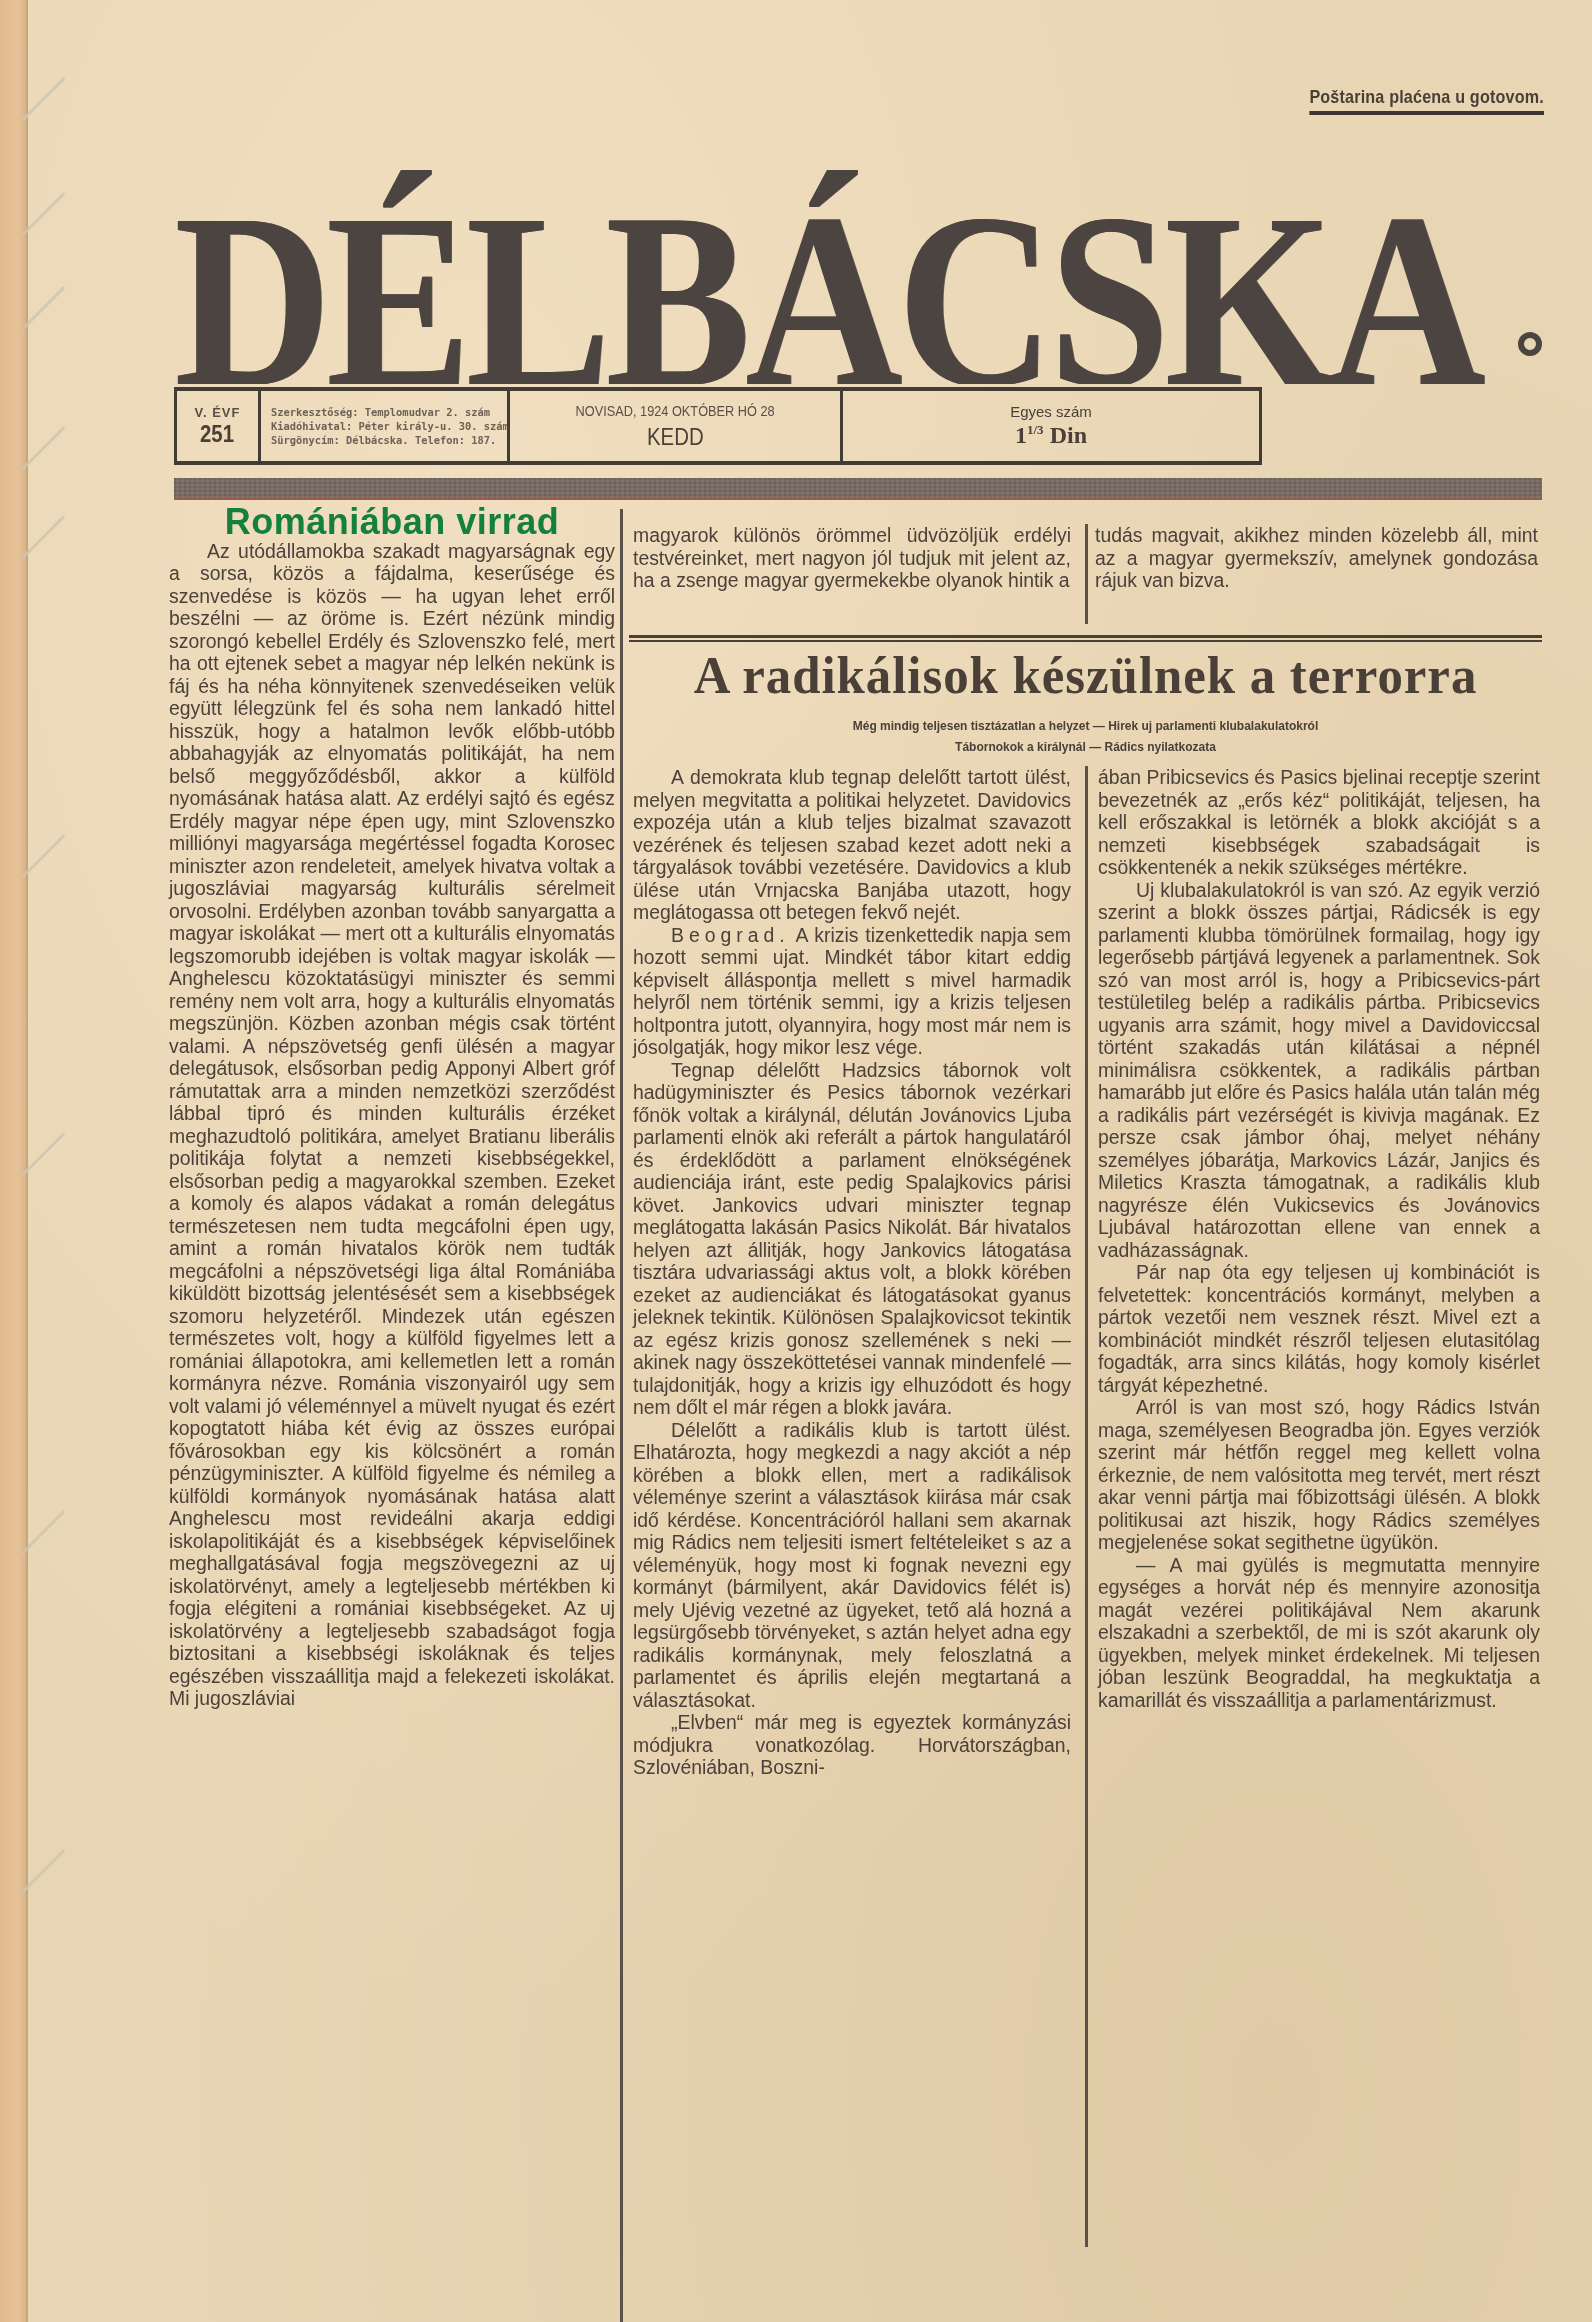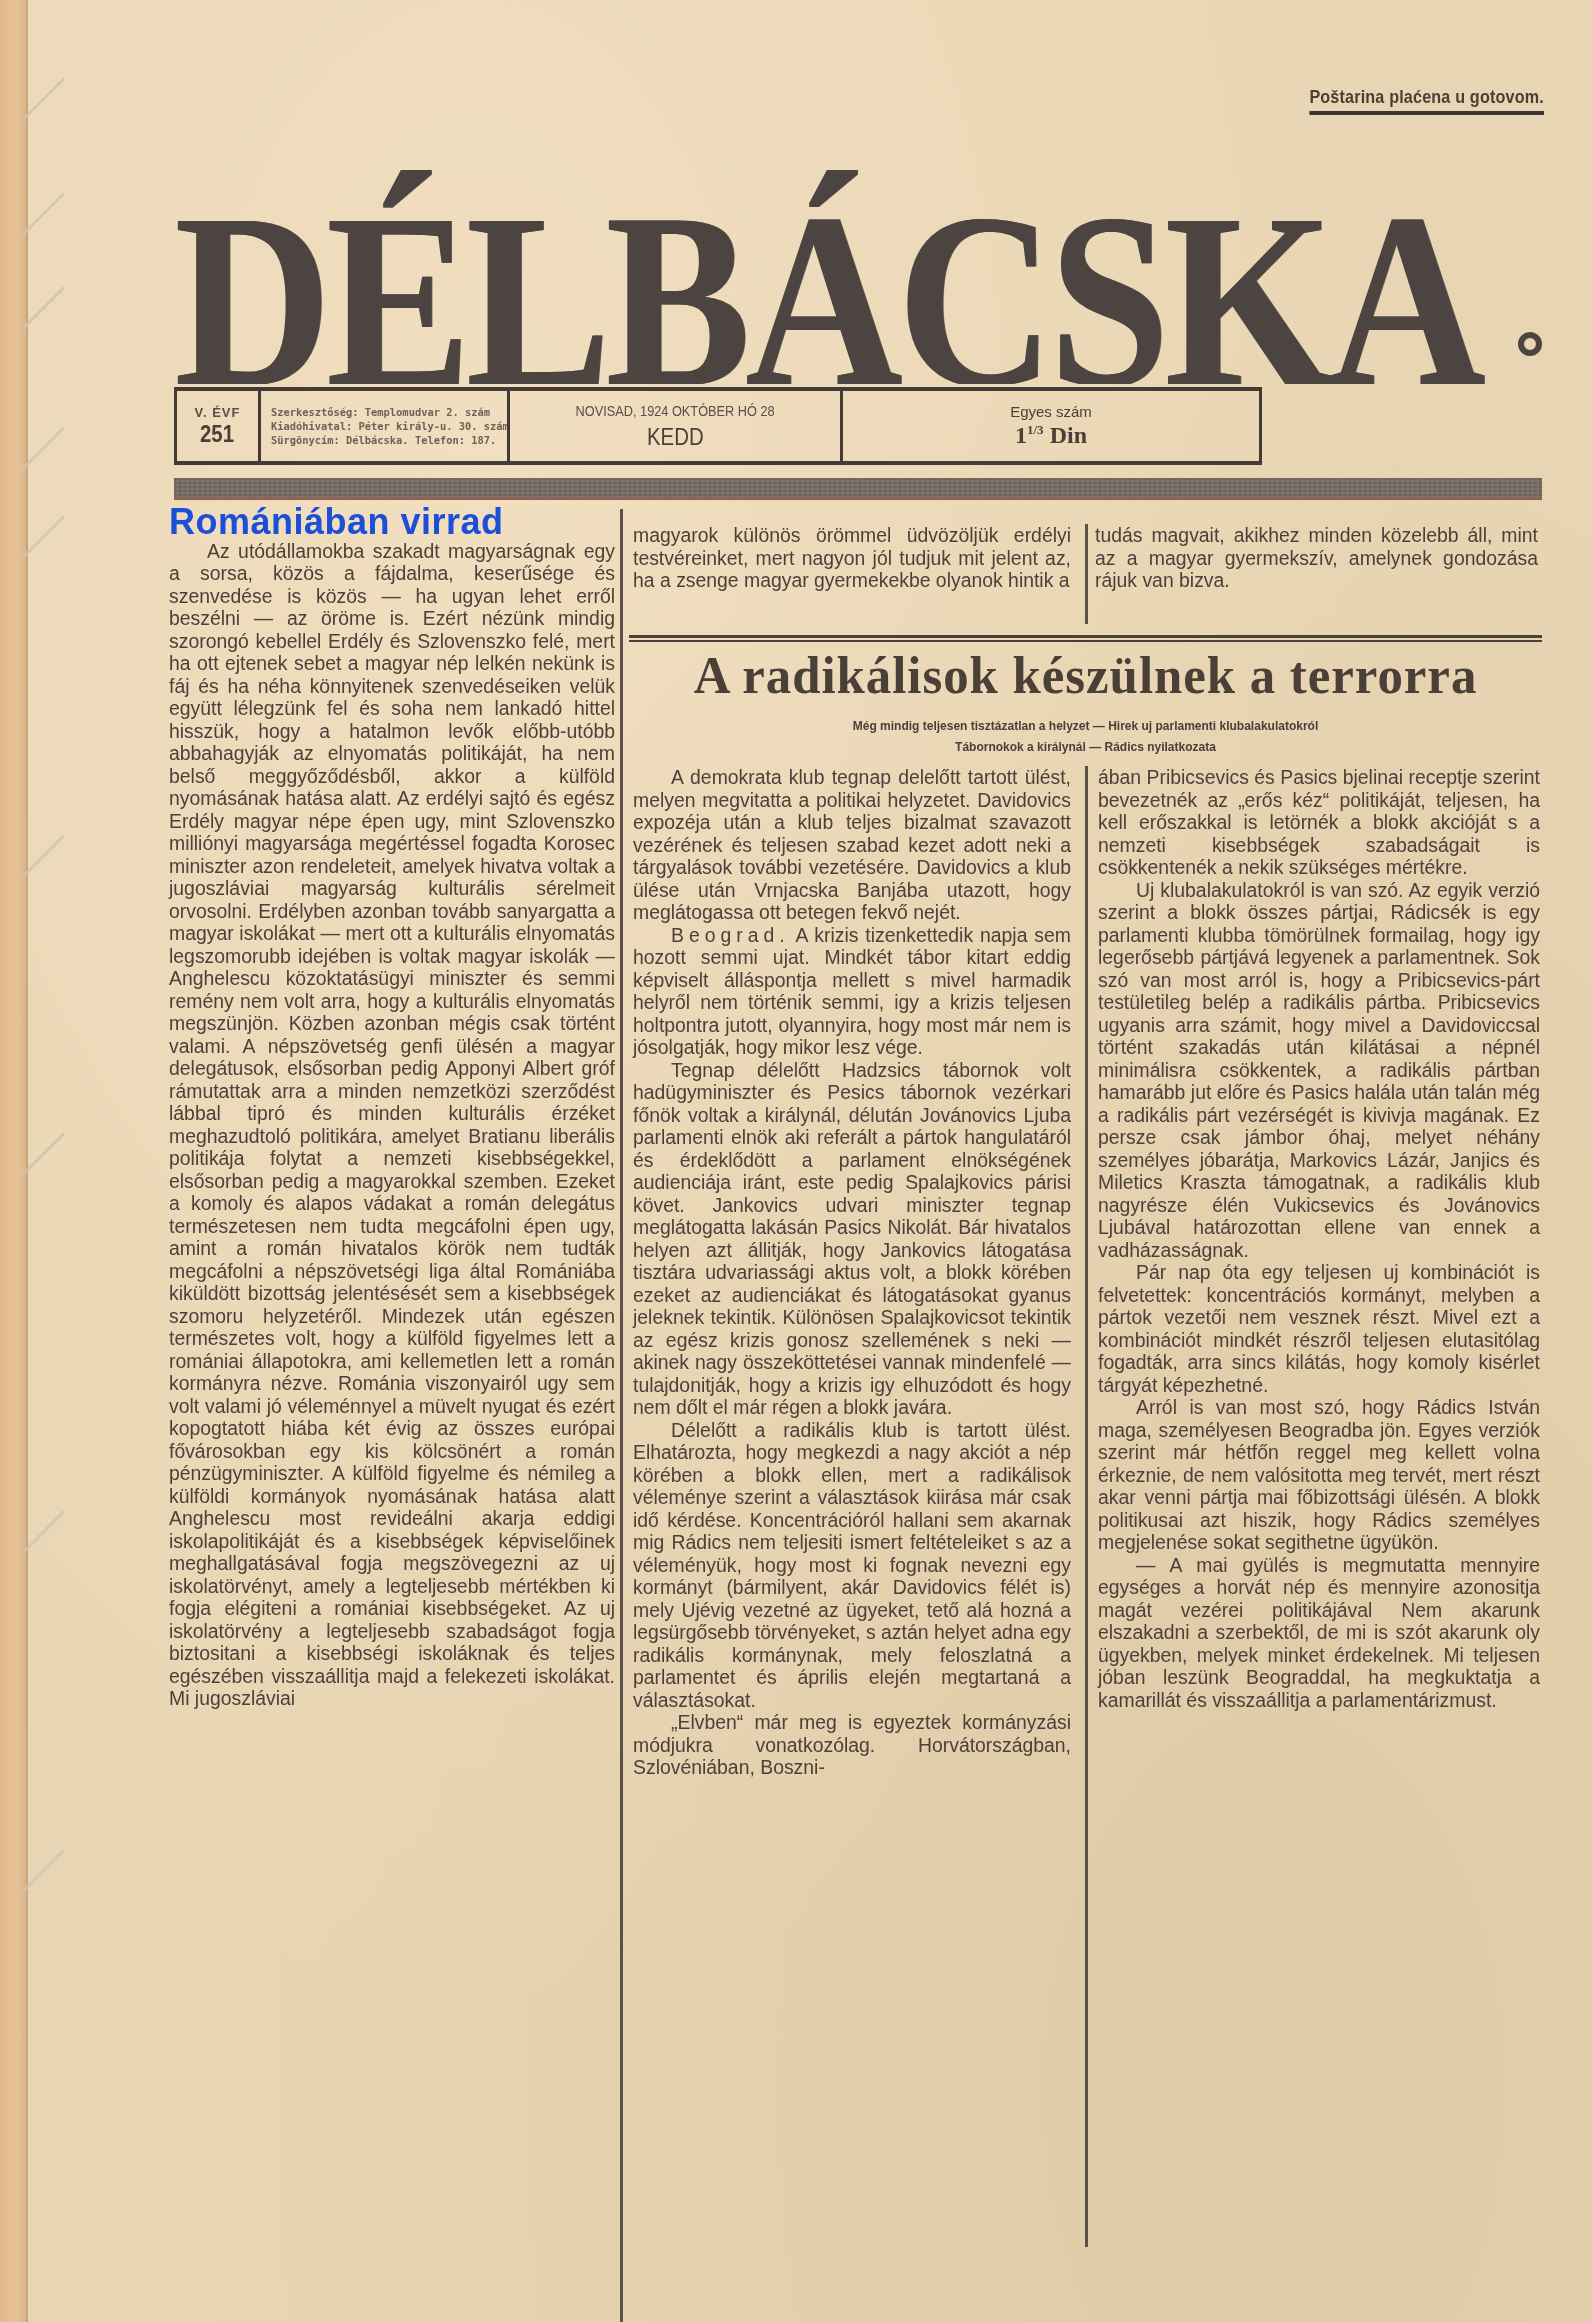--- a/index.html
+++ b/index.html
@@ -117,21 +117,21 @@
   }
   .col p { margin: 0; text-indent: 38px; }
   .col-left { left: 169px; width: 446px; }
   .col-mid-top { left: 633px; width: 438px; top: 524px; }
   .col-right-top { left: 1095px; width: 443px; top: 524px; }
   .col-mid { left: 633px; width: 438px; top: 766px; }
   .col-right { left: 1098px; width: 442px; top: 766px; }
 
   .left-headline {
     font-family: "Liberation Sans", sans-serif; font-weight: bold;
-    font-size: 36px; color: #1d4ed8; text-align: left; margin: 4px 0 6px;
+    font-size: 36px; color: #15803d; text-align: center; margin: 4px 0 6px;
     letter-spacing: 0.5px;
   }
   .rule-v { position: absolute; width: 3px; background: #5c514a; }
   .rule-h { position: absolute; height: 3px; background: #4a403a; }
 
   .main-headline {
     position: absolute; left: 629px; top: 645px; width: 913px;
     font-family: "Liberation Serif", serif; font-weight: bold; font-size: 53px;
     color: #4a4038; text-align: center; white-space: nowrap; letter-spacing: 1px;
     transform: scaleX(.96);

